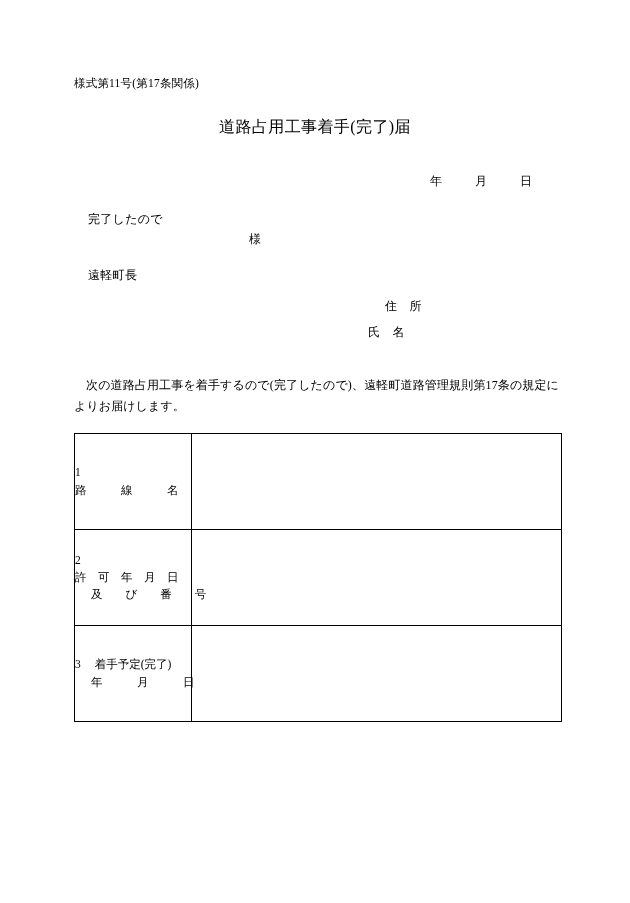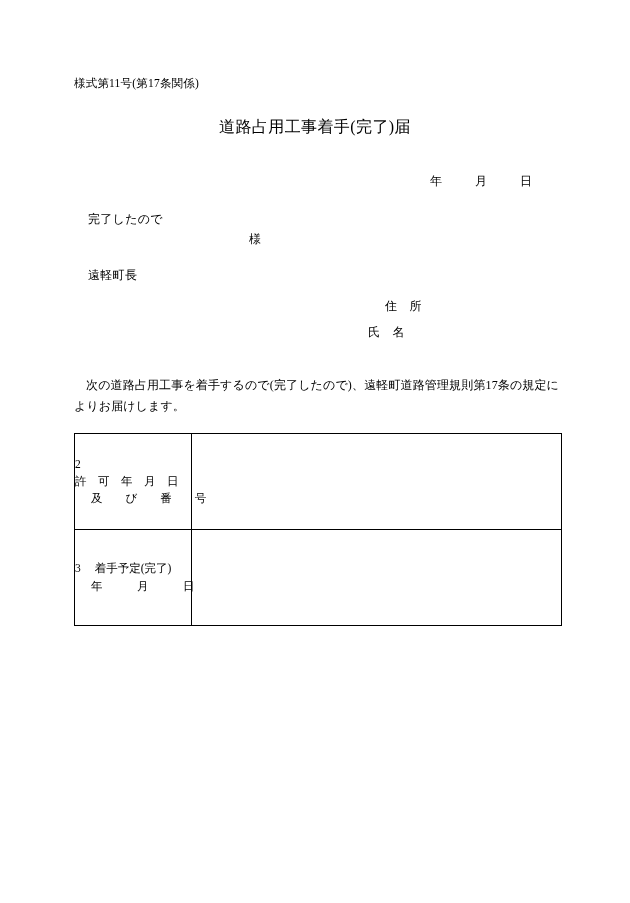--- a/index.html
+++ b/index.html
@@ -158,20 +158,26 @@
   <div class="addressee-honorific">様</div>
 
   <div class="applicant-address">住　所</div>
 
   <div class="applicant-name">氏　名</div>
 
   <div class="body-text">次の道路占用工事を着手するので(完了したので)、遠軽町道路管理規則第17条の規定によりお届けします。</div>
 
   <table class="form-table">
     <tbody>
+        <tr class="row1">
+      <td class="label-cell">
+        <span class="lbl-line">1</span><span class="spaced"></span><span class="lbl-line">路　　　線　　　名</span>
+      </td>
+      <td class="value-cell"></td>
+    </tr>
     <tr class="row2">
       <td class="label-cell">
         <div><span class="lbl-line">2</span><span class="spaced"></span><span class="lbl-line">許　可　年　月　日</span></div>
         <div class="indent-line"><span>及　　び　　番　　号</span></div>
       </td>
       <td class="value-cell"></td>
     </tr>
     <tr class="row3">
       <td class="label-cell">
         <div><span class="lbl-line">3</span><span class="spaced"></span><span class="lbl-line">着手予定(完了)</span></div>

